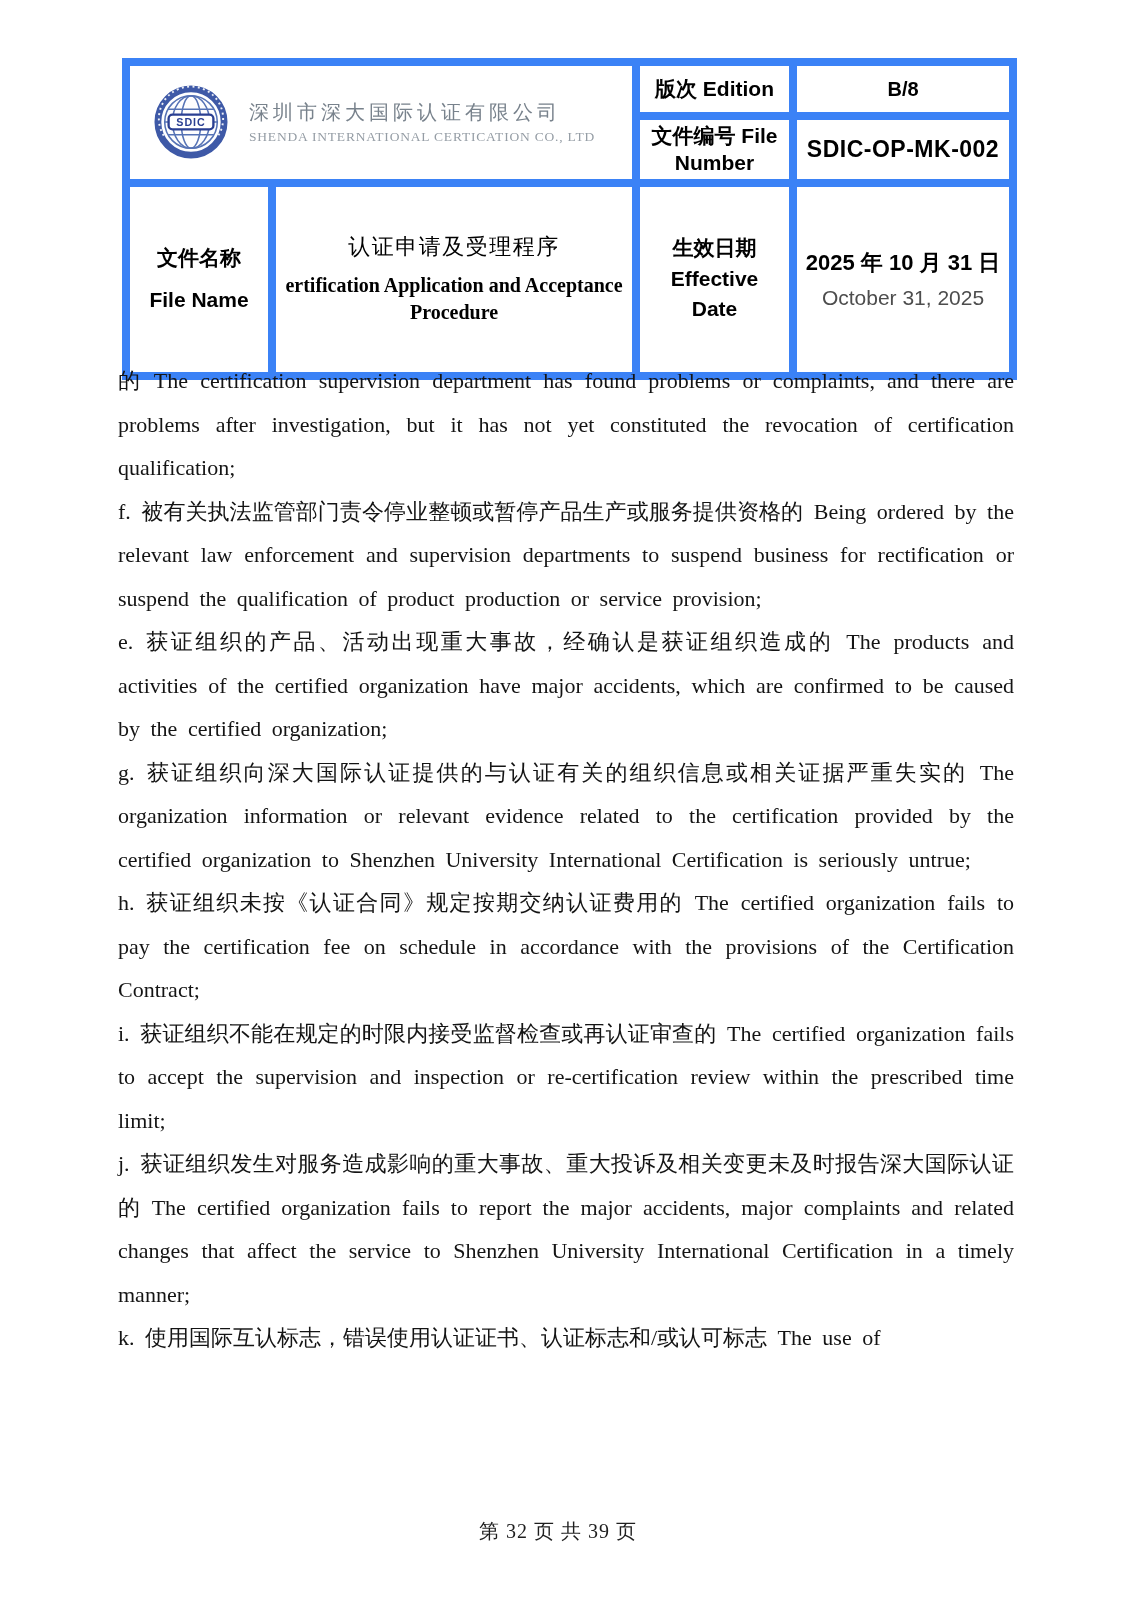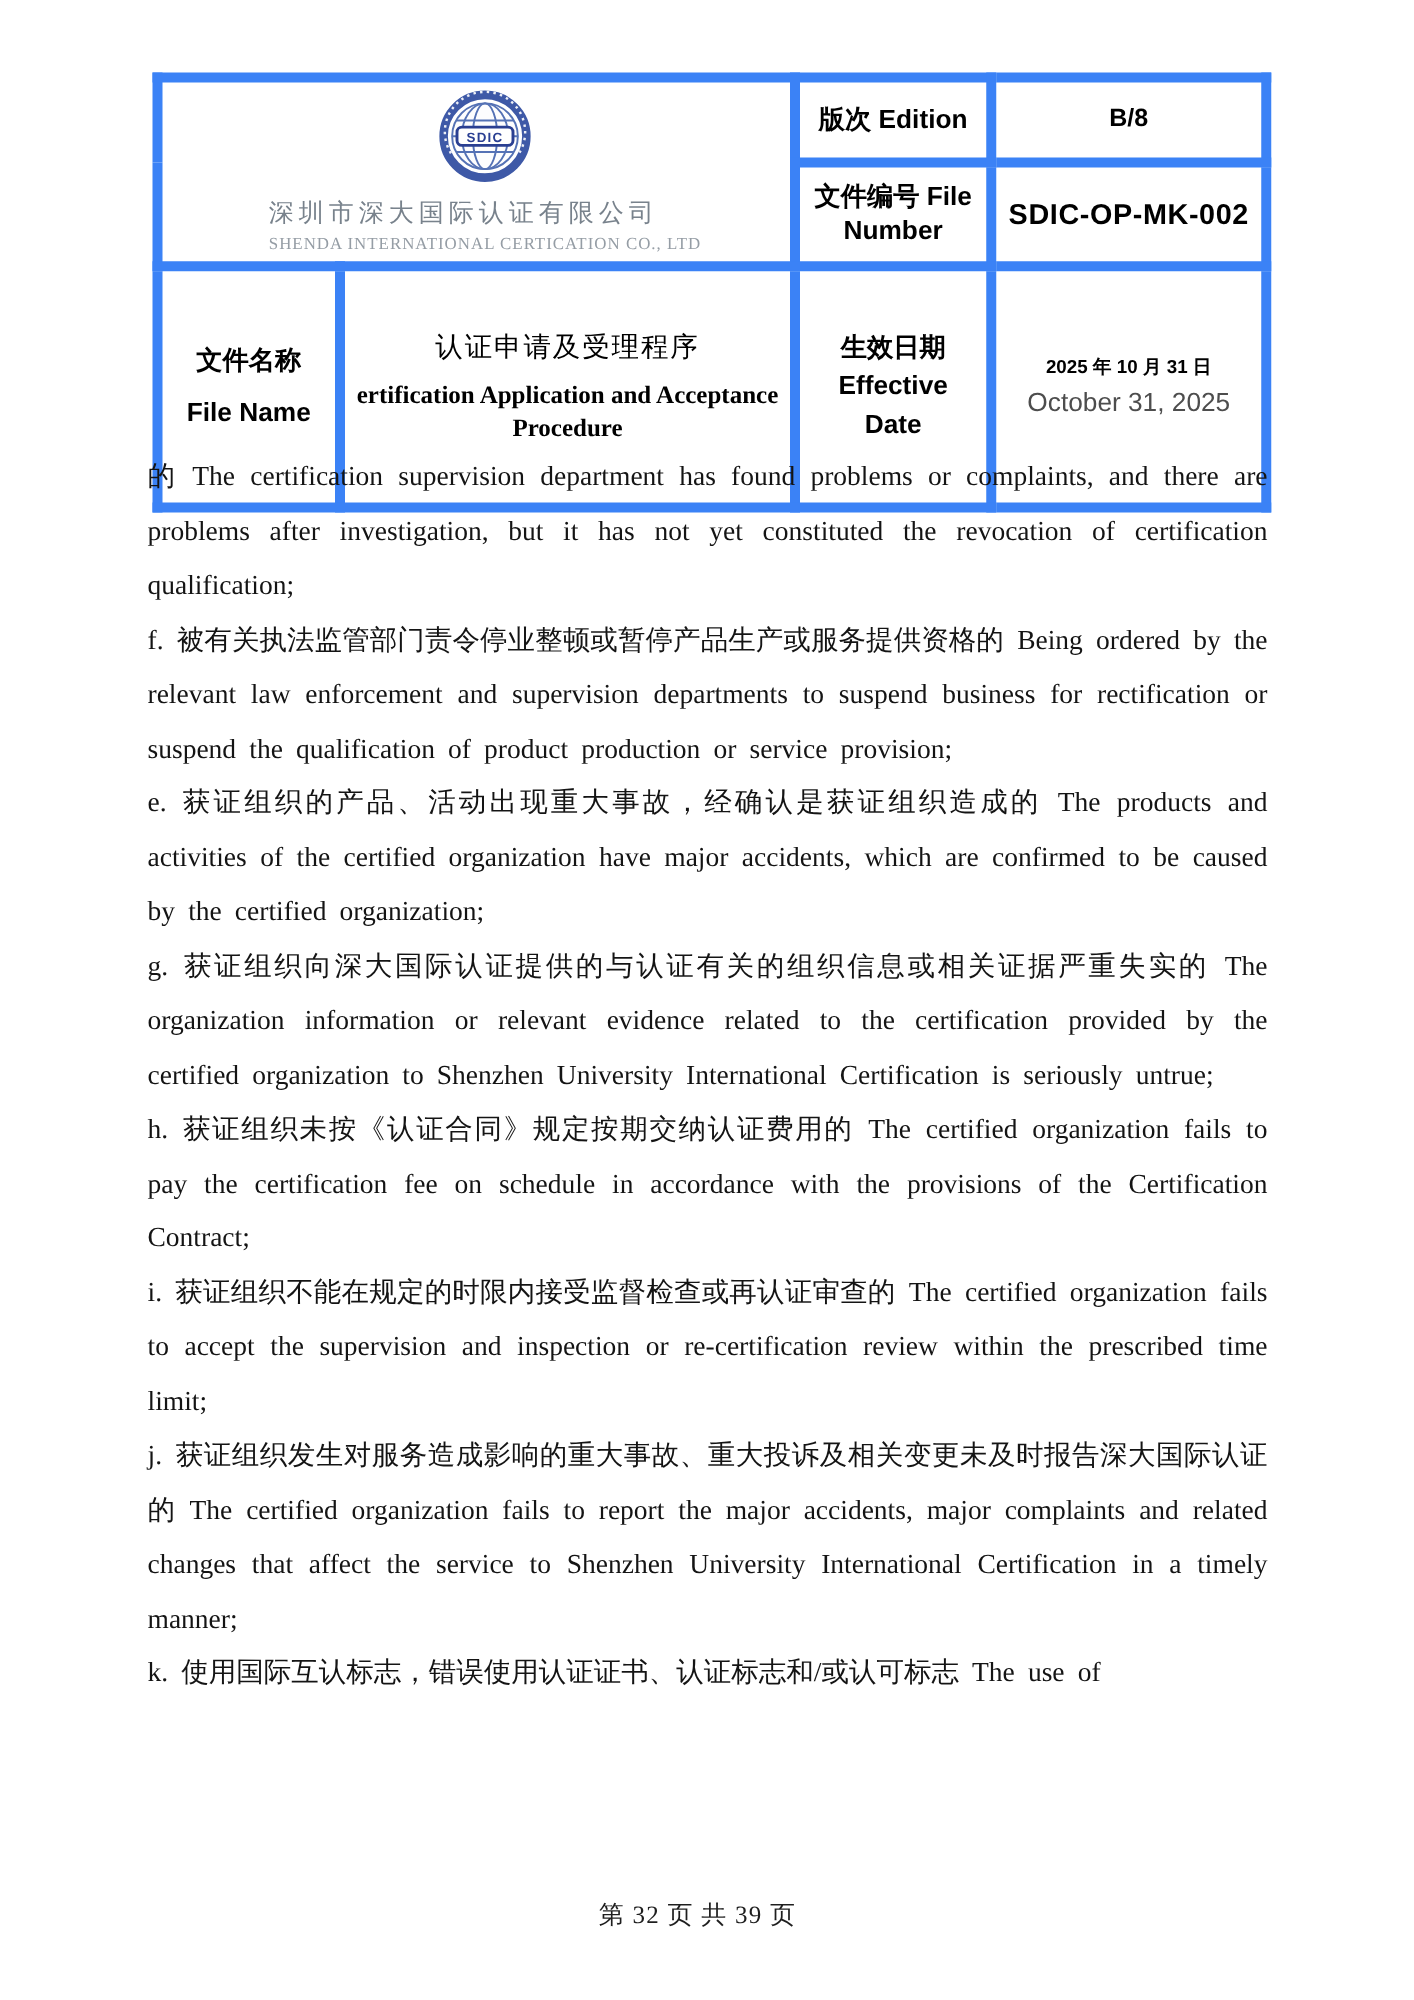--- a/index.html
+++ b/index.html
@@ -43,21 +43,21 @@
     font-family: "Liberation Sans", sans-serif;
     font-weight: bold;
     font-size: 20px;
     text-align: center;
     color: #000;
     padding: 2px 6px;
   }
   .val.file-number { font-size: 23px; letter-spacing: 0.5px; }
 
   .logo-cell { padding: 6px 10px 6px 24px; }
-  .logo-wrap { display: flex; align-items: center; gap: 11px; flex-direction: column; }
+  .logo-wrap { display: flex; align-items: center; gap: 21px; }
   .company-names { display: flex; flex-direction: column; }
   .company-zh {
     font-family: "Liberation Sans", sans-serif;
     font-size: 20px;
     font-weight: 500;
     letter-spacing: 4px;
     color: #78828c;
     white-space: nowrap;
     margin-bottom: 3px;
   }
@@ -82,21 +82,21 @@
     font-weight: bold;
     font-size: 20px;
     line-height: 1.35;
     color: #000;
   }
 
   .date-cell { text-align: center; padding: 2px 4px; }
   .date-zh {
     font-family: "Liberation Sans", sans-serif;
     font-weight: bold;
-    font-size: 15px;
+    font-size: 22px;
     color: #000;
     margin-bottom: 8px;
     white-space: nowrap;
   }
   .date-en {
     font-family: "Liberation Sans", sans-serif;
     font-weight: normal;
     font-size: 21px;
     color: #4d4d4d;
     white-space: nowrap;

